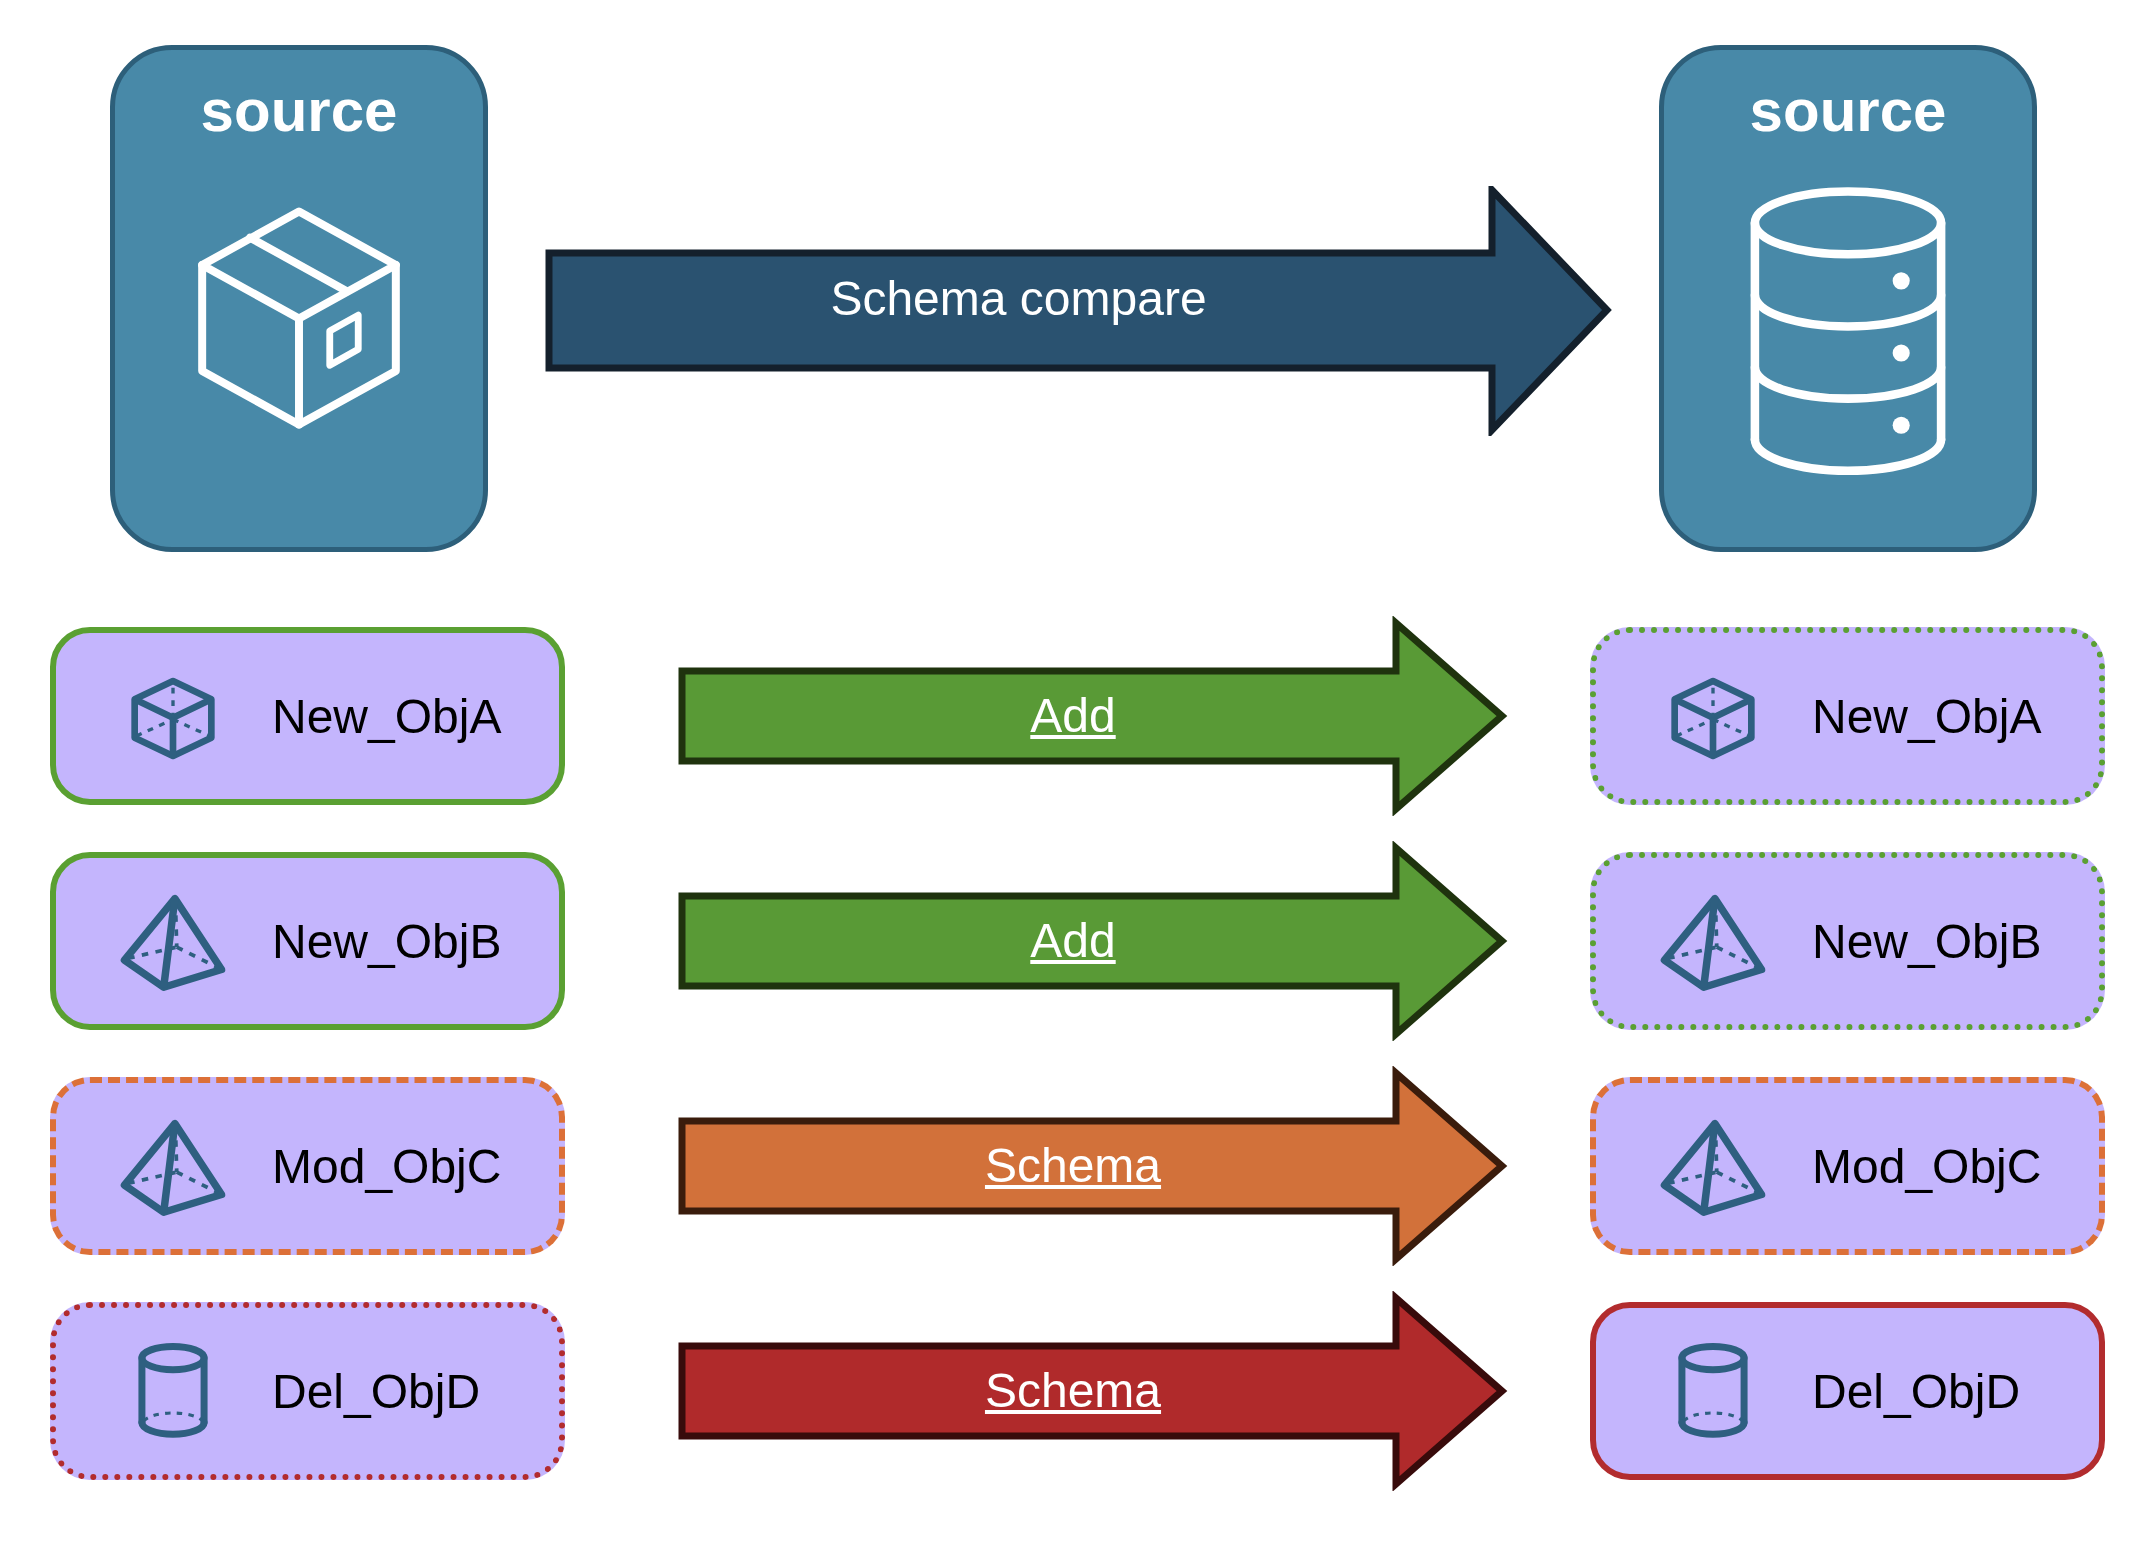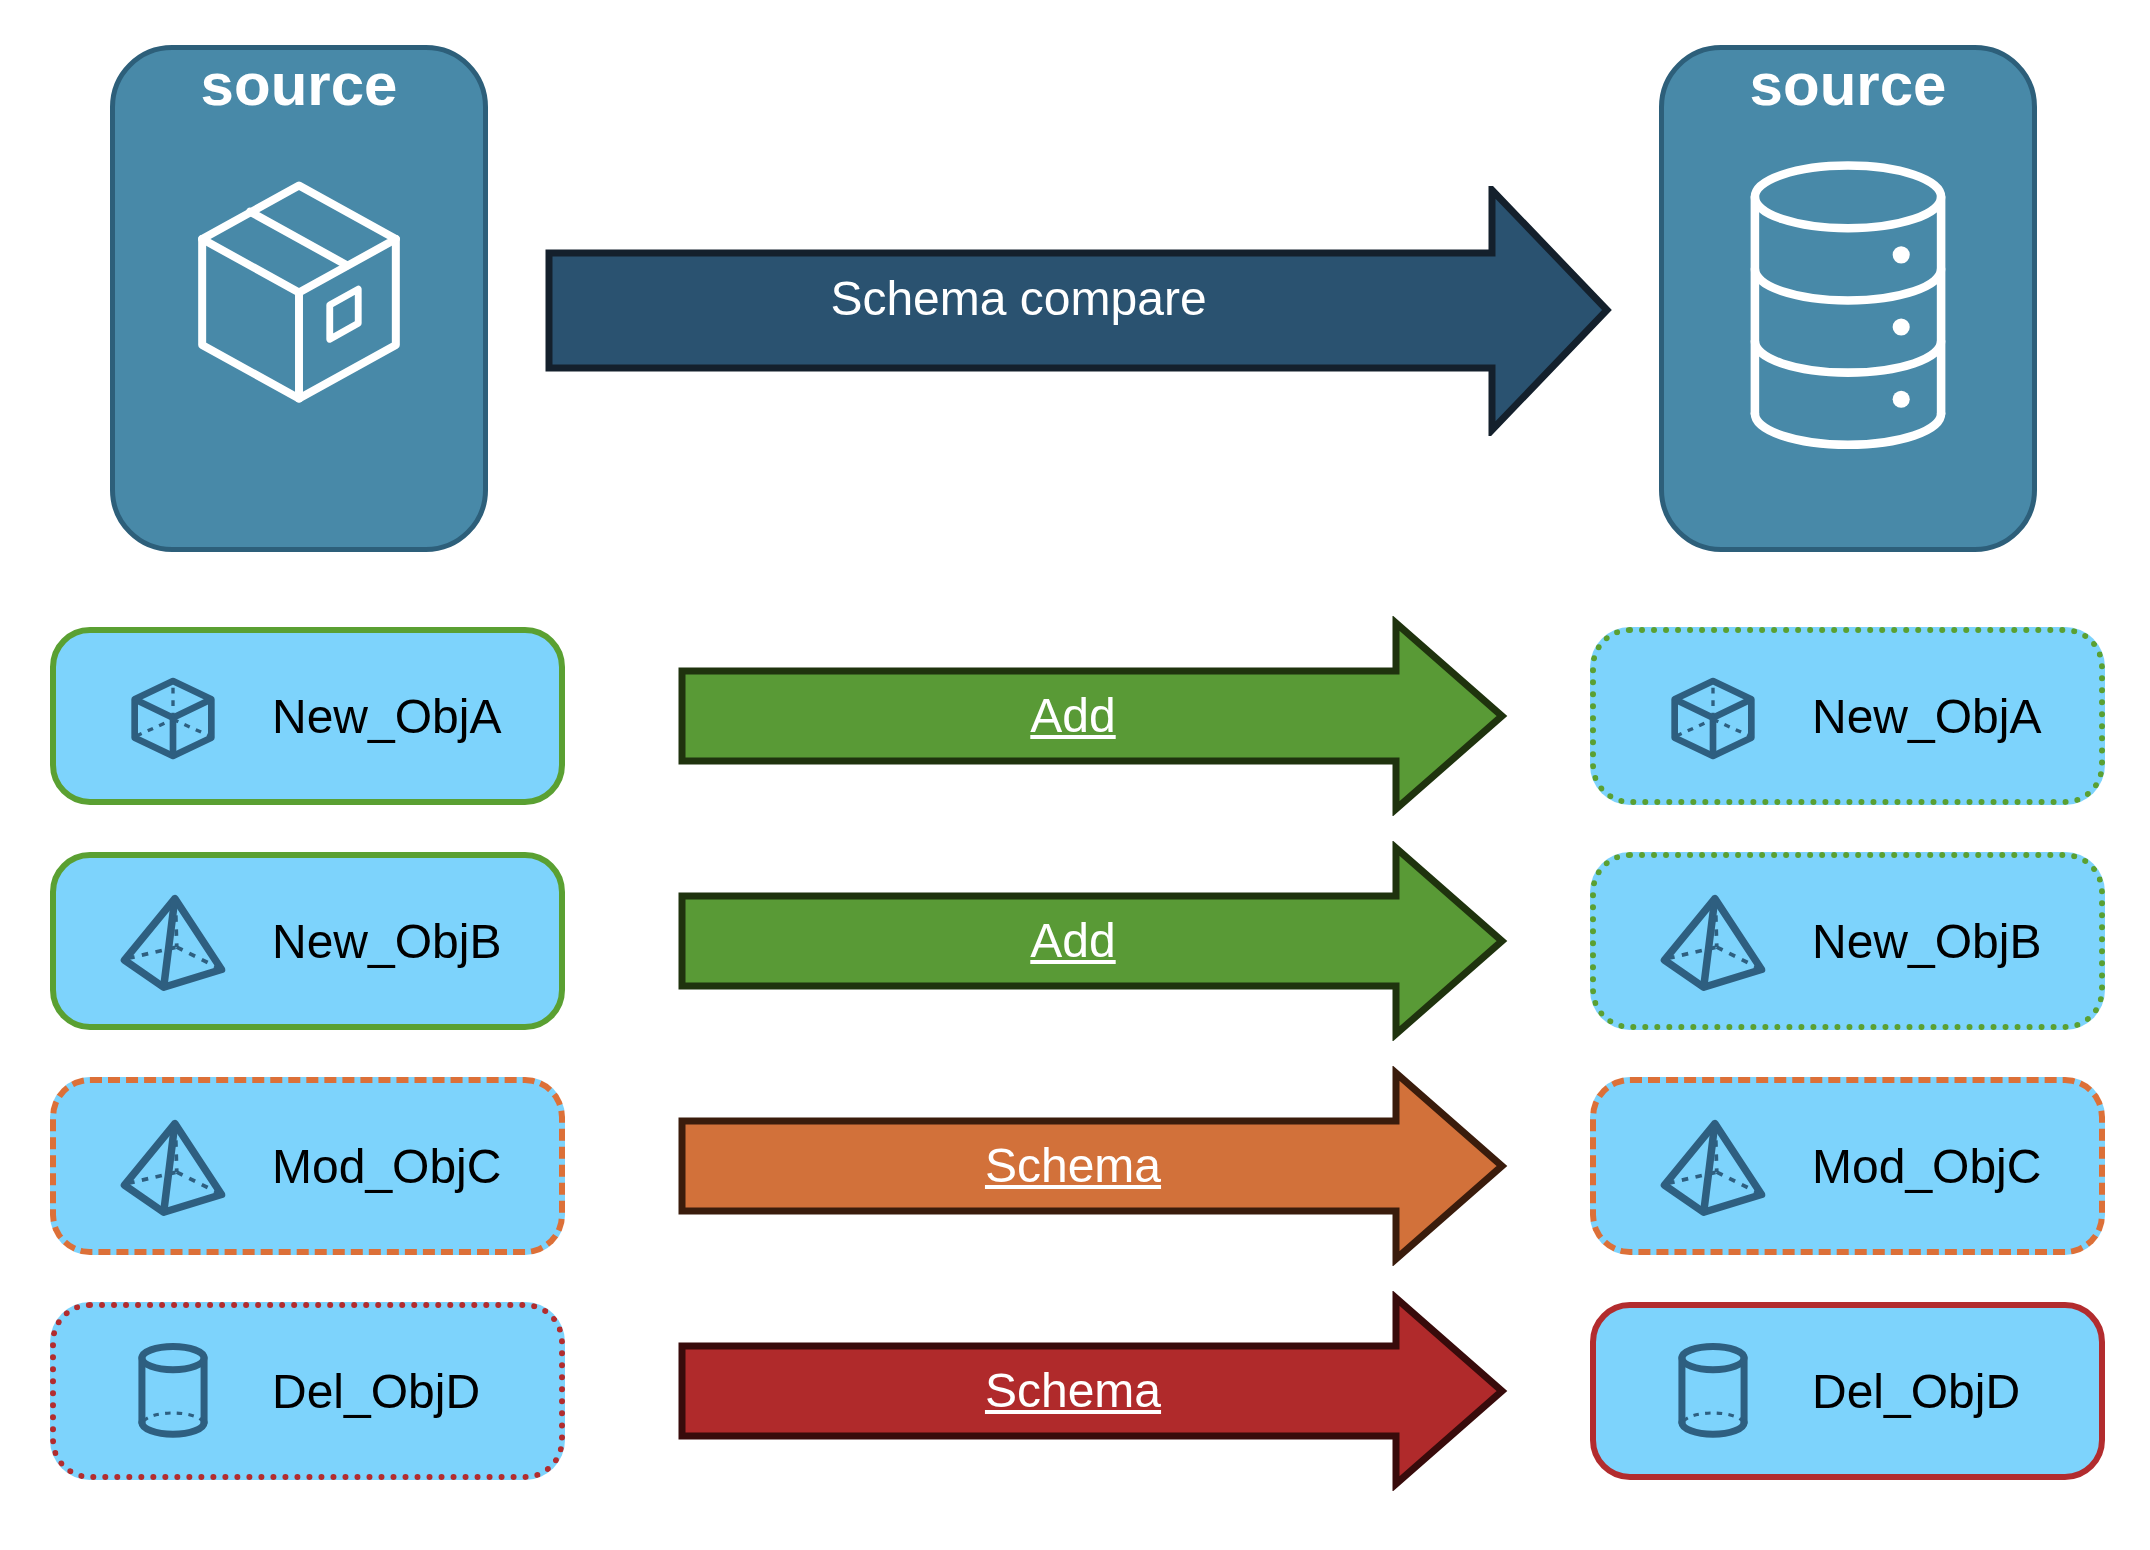--- a/index.html
+++ b/index.html
@@ -5,21 +5,21 @@
   html,body{margin:0;padding:0;background:#fff;}
   .canvas{
     position:relative;width:2150px;height:1550px;background:var(--canvas-bg,#fff);
     font-family:"Liberation Sans","DejaVu Sans",sans-serif;overflow:hidden;
   }
   
   .panel{
     position:absolute;top:45px;width:378px;height:507px;border-radius:62px;
     background:var(--panel-blue);border:5px solid var(--panel-blue-border);
     box-sizing:border-box;display:flex;flex-direction:column;align-items:center;
-    gap:38px;
+    padding-top:26px;gap:38px;
   }
   .panel.src{left:110px;}
   .panel.tgt{left:1659px;}
   .panel-label{font-size:60px;font-weight:bold;color:#fff;line-height:1.15;}
   .panel-icon{color:#fff;display:flex;justify-content:center;}
   
   .arrow{position:absolute;}
   .arrow polygon{stroke-width:7px;stroke-linejoin:miter;}
   .arrow-compare polygon{fill:var(--compare-navy);stroke:var(--compare-navy-border);}
   .arrow-add polygon{fill:var(--add-green);stroke:var(--add-green-border);}
@@ -27,21 +27,21 @@
   .arrow-delete polygon{fill:var(--delete-red);stroke:var(--delete-red-border);}
   .arrow-label{
     position:absolute;display:flex;align-items:center;justify-content:center;
     color:var(--arrow-text);font-size:48px;line-height:1;
   }
   .arrow-label.schema{left:545px;top:241px;width:947px;height:115px;}
   .arrow-label.mid{left:714px;width:718px;height:90px;text-decoration:underline;}
   
   .obj-box{
     position:absolute;width:515px;height:178px;border-radius:40px;box-sizing:border-box;
-    display:flex;align-items:center;padding-left:58px;gap:40px;background:#7dd3fc;
+    display:flex;align-items:center;padding-left:58px;gap:40px;background:#c4b5fd;
   }
   .obj-box.left{left:50px;}
   .obj-box.right{left:1590px;}
   .ob-green-solid {border:6px solid  var(--green-outline);}
   .ob-green-dotted{border:6px dotted var(--green-outline);}
   .ob-orange-dashed{border:6px dashed var(--orange-outline);}
   .ob-red-dotted  {border:6px dotted var(--red-outline);}
   .ob-red-solid   {border:6px solid  var(--red-outline);}
   .obj-icon{width:118px;display:flex;justify-content:center;align-items:center;color:var(--icon-blue);}
   .obj-label{font-size:48px;color:var(--label-text);white-space:nowrap;}

